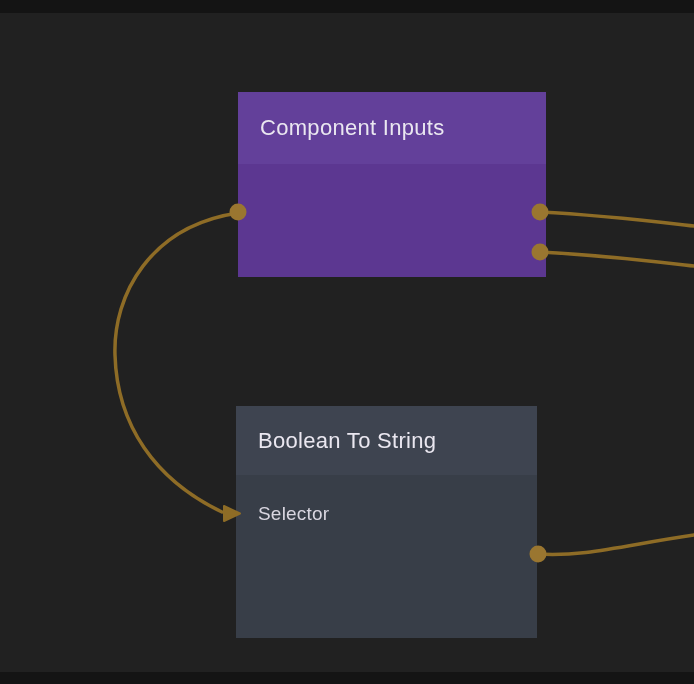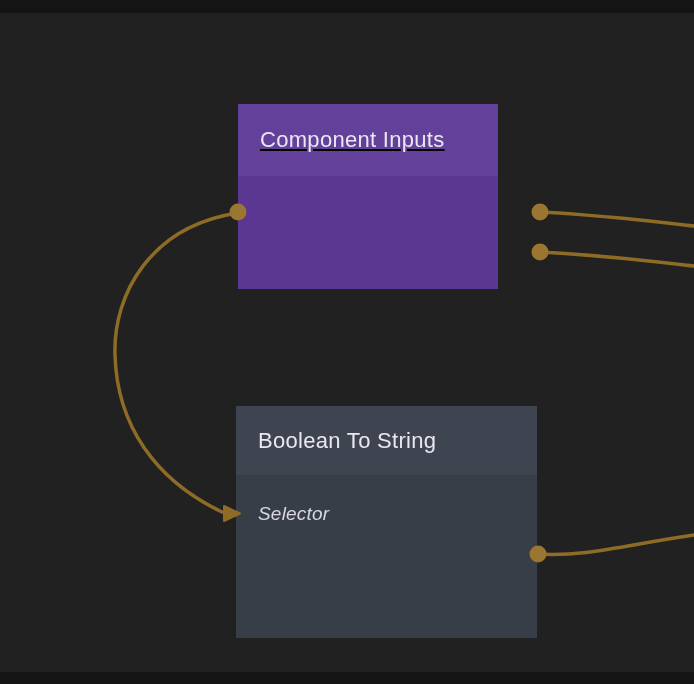--- a/index.html
+++ b/index.html
@@ -46,24 +46,23 @@
     letter-spacing: 0.3px;
     color: var(--title-color, #eae7f0);
     white-space: nowrap;
   }
   .node-body {
     flex: 1 1 auto;
   }
 
   .node-component-inputs {
     left: 238px;
-    top: 104px;
-    width: 260px;
+    top: 92px;
+    width: 308px;
     height: 185px;
-    text-decoration: underline;
   }
   .node-component-inputs .node-header {
     height: 72px;
     background: var(--purple-header, #63409a);
   }
   .node-component-inputs .node-body {
     background: var(--purple-body, #5c3791);
     padding-top: 17px;
   }
 
@@ -73,21 +72,20 @@
     width: 301px;
     height: 232px;
   }
   .node-boolean-to-string .node-header {
     height: 69px;
     background: var(--slate-header, #3e4450);
   }
   .node-boolean-to-string .node-body {
     background: var(--slate-body, #383e48);
     padding-top: 19px;
-    font-style: italic;
   }
 
   .port-row {
     height: 40px;
     display: flex;
     align-items: center;
     justify-content: space-between;
     padding-left: 22px;
     padding-right: 20px;
   }

